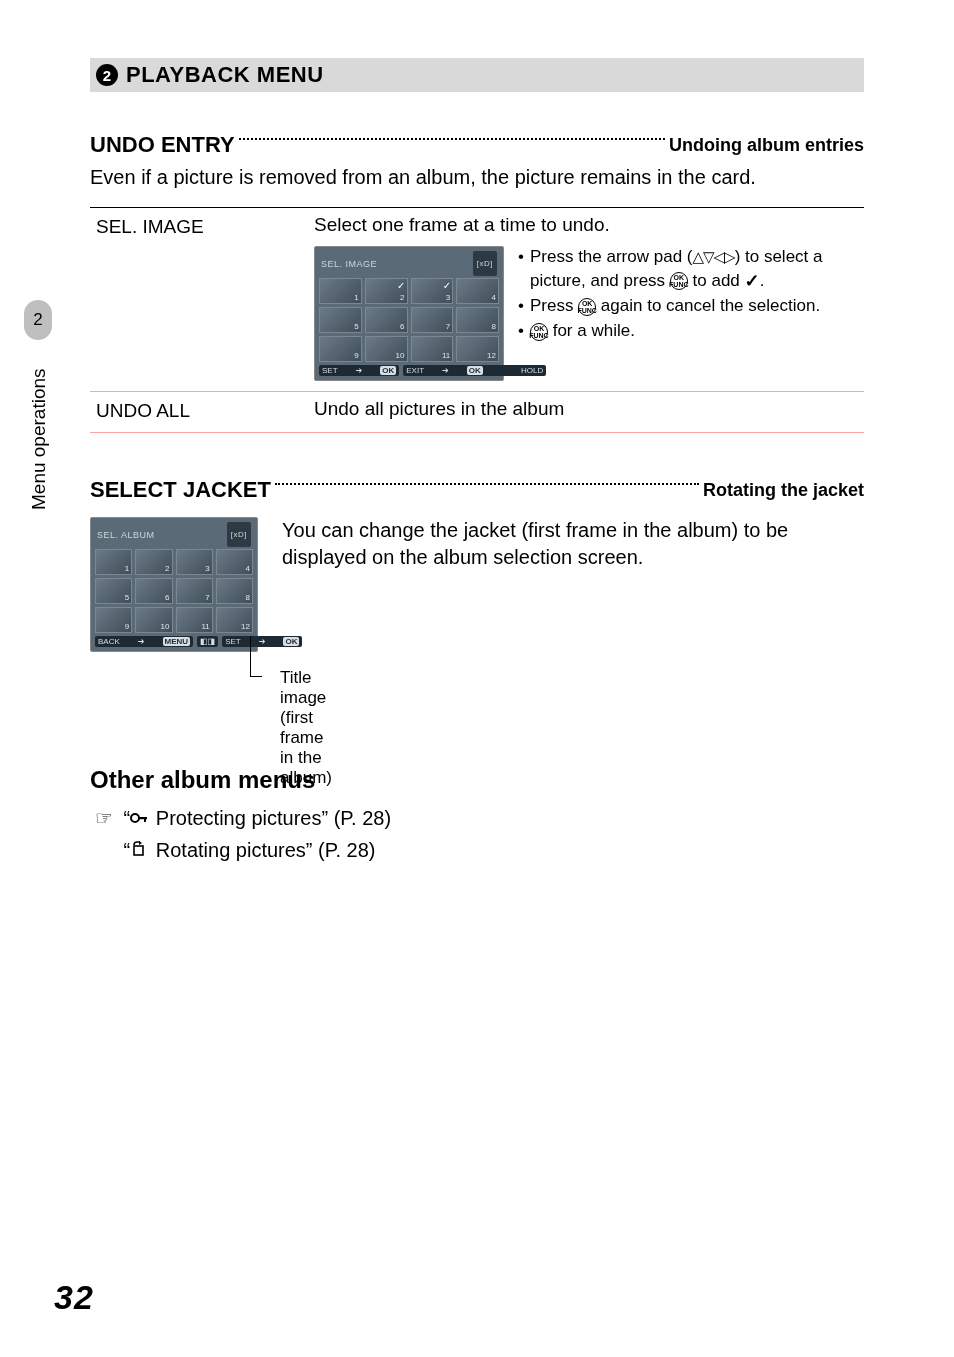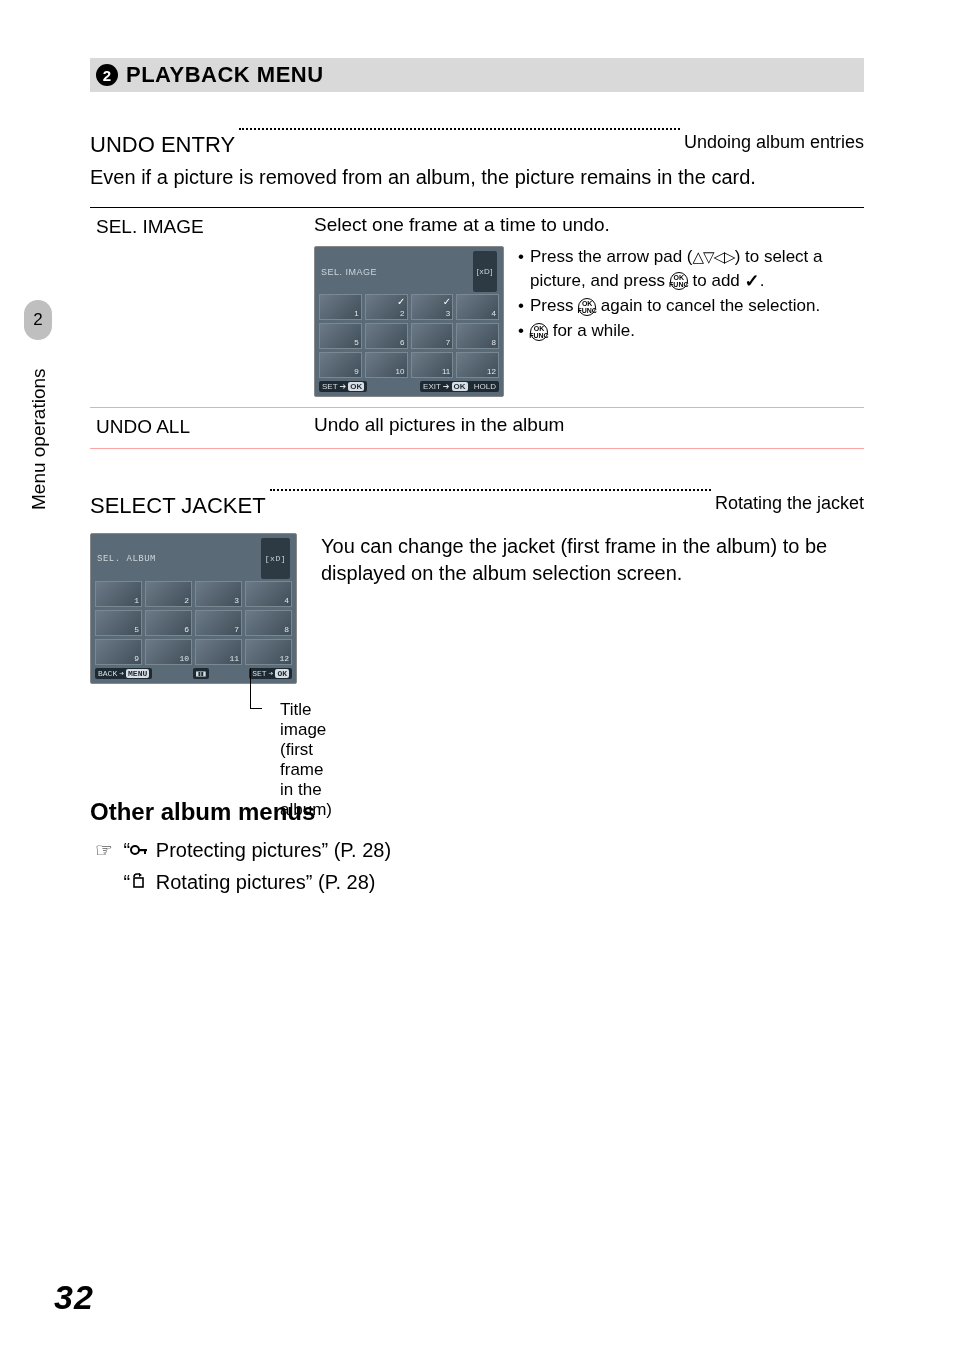--- a/index.html
+++ b/index.html
@@ -5,48 +5,48 @@
   * { box-sizing: border-box; margin: 0; padding: 0; }
   html, body { width: 954px; height: 1357px; background: #fff; font-family: Arial, Helvetica, sans-serif; color: #000; }
   .page { position: relative; width: 954px; height: 1357px; padding: 58px 90px 40px 90px; }
 
   
   .section-bar { display: flex; align-items: center; background: #d9d9d9; height: 34px; padding: 0 6px; margin-bottom: 40px; }
   .section-bar .circ { width: 22px; height: 22px; border-radius: 50%; background: #000; color: #fff; font-weight: bold; font-size: 15px; display: flex; align-items: center; justify-content: center; margin-right: 8px; }
   .section-bar .label { font-weight: bold; font-size: 22px; letter-spacing: 0.5px; }
 
   
-  .leader-row { display: flex; align-items: flex-start; font-weight: normal; margin-bottom: 6px; }
+  .leader-row { display: flex; align-items: center; font-weight: bold; margin-bottom: 6px; }
   .leader-row .left { font-size: 22px; white-space: nowrap; }
   .leader-row .dots { flex: 1; border-bottom: 2px dotted #000; margin: 0 4px 4px 4px; height: 0; position: relative; top: -4px; }
   .leader-row .right { font-size: 18px; white-space: nowrap; }
 
   .body-text { font-size: 20px; line-height: 1.35; margin-bottom: 16px; }
 
   
   .opt-block { border-top: 1px solid #000; }
   .opt-row { display: flex; padding: 6px 0 10px 0; border-bottom: 1px solid #fca5a5; }
   .opt-row .opt-label { width: 220px; font-size: 19px; padding-top: 2px; padding-left: 6px; }
   .opt-row .opt-desc { flex: 1; font-size: 19px; padding-left: 4px; }
   .opt-row .opt-desc .desc-main { margin-bottom: 10px; }
   .sub-row { display:flex; gap:14px; align-items:flex-start; }
 
   
   .thumbs { width: 190px; background: #5a6a77; border: 1px solid #888; border-radius: 2px; padding: 4px; flex: 0 0 auto; }
   .thumbs .hdr { display:flex; justify-content:space-between; align-items:center; font-size:9px; color:#cfd6db; letter-spacing:0.5px; margin-bottom:2px; padding:0 2px; }
-  .thumbs .hdr .tag { background:#2d3a44; color:#cfd6db; padding:16px 4px; border-radius:2px; font-size:8px; }
+  .thumbs .hdr .tag { background:#2d3a44; color:#cfd6db; padding:8px 4px; border-radius:2px; font-size:8px; }
   .thumbs .grid { display:grid; grid-template-columns: repeat(4, 1fr); gap:3px; }
   .thumbs .cell { position:relative; height:26px; border:1px solid #7a8892; background: linear-gradient(135deg,#6b7a86,#3f4e59); display:flex; align-items:flex-end; justify-content:flex-end; }
   .thumbs .cell .num { font-size:8px; color:#e0e6ea; padding:0 2px 1px 0; }
   .thumbs .cell .chk { position:absolute; top:1px; right:1px; font-size:10px; color:#fff; }
   .thumbs .ftr { display:flex; justify-content:space-between; align-items:center; margin-top:3px; gap:4px; }
-  .thumbs .btnlab { background:#1e2a33; color:#d8dee3; font-size:8px; padding:1px 3px; border-radius:2px; display:flex; align-items:center; gap:2px; }
+  .thumbs .btnlab { background:#1e2a33; color:#d8dee3; font-size:8px; padding:1px 3px; border-radius:2px; display:flex; align-items:center; gap:18px; }
   .thumbs .btnlab .ok { background:#d8dee3; color:#1e2a33; border-radius:2px; padding:0 2px; font-weight:bold; }
 
-  .thumbs2 { width: 207px; margin-top: 30px; font-family: Liberation Mono, monospace; }
+  .thumbs2 { width: 168px; margin-top: 30px; }
 
   .bullets { font-size:17px; line-height:1.35; }
   .bullets .b { display:flex; gap:6px; margin-bottom:2px; }
   .bullets .b .dot { flex:0 0 auto; }
   .inline-ic { display:inline-flex; align-items:center; justify-content:center; vertical-align:middle; }
   .tri-grp { font-size:15px; letter-spacing:-1px; }
   .okfunc { width:18px; height:18px; border:1.5px solid #000; border-radius:50%; font-size:7px; line-height:7px; text-align:center; display:inline-flex; flex-direction:column; align-items:center; justify-content:center; font-weight:bold; vertical-align:middle; }
   .okfunc span { display:block; }
   .check { font-size:18px; font-weight:bold; }
 

